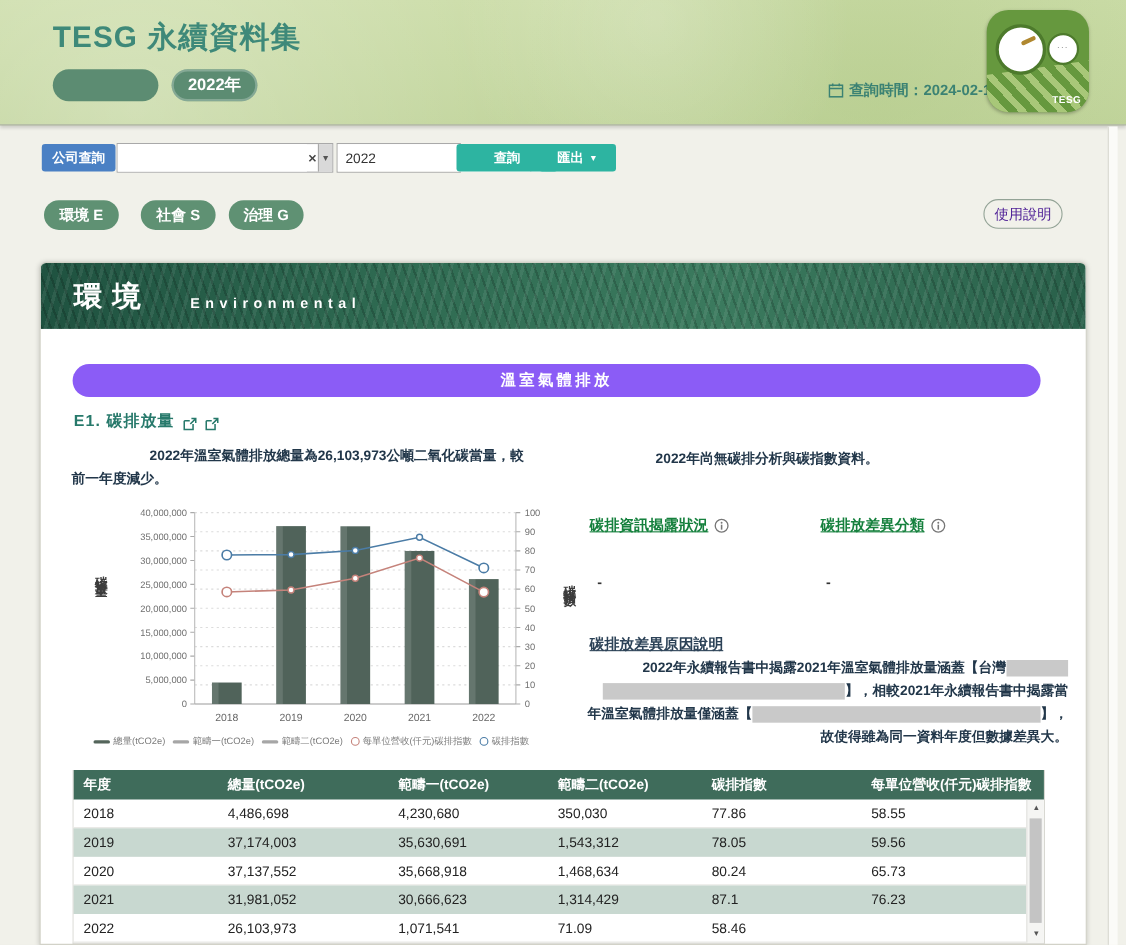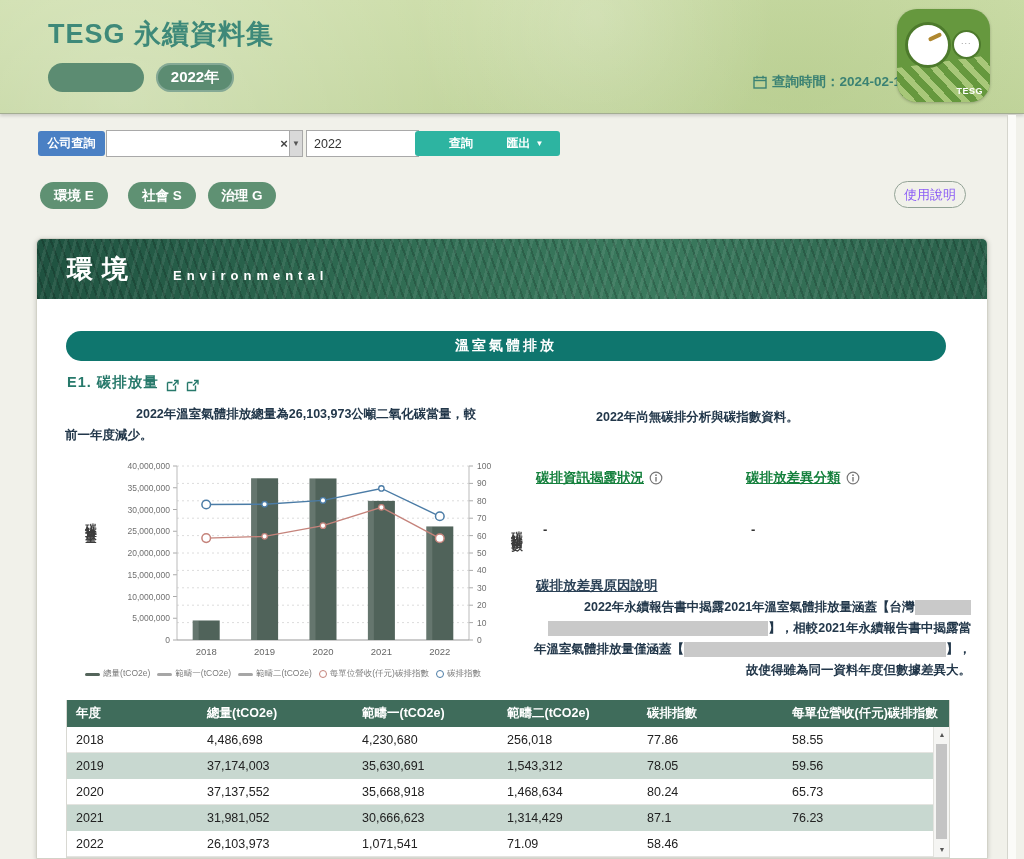--- a/index.html
+++ b/index.html
@@ -54,36 +54,36 @@
     background:#2db4a1; border-radius:3px; color:#fff; font-size:12px; font-weight:bold; }
   .export-button { position:absolute; left:490px; top:131px; width:70px; height:25px;
     background:#2db4a1; border-radius:3px; color:#fff; font-size:12px; font-weight:bold; gap:5px; }
   .caret-down-icon { font-size:8px; }
 
   
   .tab-pill { position:absolute; top:182px; width:68px; height:27px; border-radius:14px;
     background:#5f9173; color:#fff; font-size:13.5px; font-weight:bold; display:flex; align-items:center; justify-content:center; cursor:pointer; }
   .tab-env { left:40px; } .tab-soc { left:128px; } .tab-gov { left:208px; }
   .help-button { position:absolute; left:894px; top:181px; width:72px; height:27px; border-radius:14px;
-    border:1px solid #93a396; color:#8b5cf6; font-size:13px; display:flex; align-items:center; justify-content:center; cursor:pointer; }
+    border:1px solid #93a396; color:#4c1d95; font-size:13px; display:flex; align-items:center; justify-content:center; cursor:pointer; }
 
   
   .main-card { position:absolute; left:36px; top:238px; width:952px; height:621px;
     background:#fff; border:1px solid #d2d2c8; border-radius:6px 6px 0 0; box-shadow:0 1px 5px rgba(0,0,0,.18); }
   .panel-header { position:absolute; left:0; top:0; width:100%; height:60px; border-radius:5px 5px 0 0; overflow:hidden;
     background:
       repeating-linear-gradient(105deg, rgba(255,255,255,.07) 0 3px, transparent 3px 9px),
       repeating-linear-gradient(70deg, rgba(0,0,0,.17) 0 2px, transparent 2px 8px),
       linear-gradient(90deg,#1f5240,#2f6b52 35%,#3b7a5e 65%,#29604a);
     display:flex; align-items:center; }
   .panel-title-zh { color:#fff; font-size:26px; font-weight:bold; letter-spacing:9px; margin-left:30px; }
   .panel-title-en { color:#fff; font-size:13px; font-weight:bold; letter-spacing:5px; margin-top:12px;padding-left:36px; }
 
   .section-banner { position:absolute; left:29px; top:92px; width:880px; height:30px; border-radius:15px;
-    background:#0f766e; color:#fff; font-size:14px; font-weight:bold; letter-spacing:3px;
+    background:#8b5cf6; color:#fff; font-size:14px; font-weight:bold; letter-spacing:3px;
     display:flex; align-items:center; justify-content:center; }
 
   .metric-title { position:absolute; left:30px; top:134px; color:#27796b; font-size:14.5px; font-weight:bold;
     letter-spacing:1px; display:flex; align-items:flex-end; gap:7px; }
   .ext-link { display:inline-flex; cursor:pointer; }
 
   .summary-left { position:absolute; left:28px; top:165px; width:412px; font-size:12.5px; font-weight:bold;
     color:#22374a; line-height:1.7; text-indent:71px; }
   .summary-right { position:absolute; left:497px; top:170px; width:430px; font-size:12.5px; font-weight:bold;
     color:#22374a; text-indent:62px; }
@@ -372,21 +372,21 @@
           <div>範疇二(tCO2e)</div>
           <div>碳排指數</div>
           <div>每單位營收(仟元)碳排指數</div>
         </div>
       <div class="t-body">
         <div id="table-rows">
             <div class="t-row">
               <div>2018</div>
               <div>4,486,698</div>
               <div>4,230,680</div>
-              <div>256,018</div>
+              <div>350,030</div>
               <div>77.86</div>
               <div>58.55</div>
             </div>
             <div class="t-row striped">
               <div>2019</div>
               <div>37,174,003</div>
               <div>35,630,691</div>
               <div>1,543,312</div>
               <div>78.05</div>
               <div>59.56</div>

